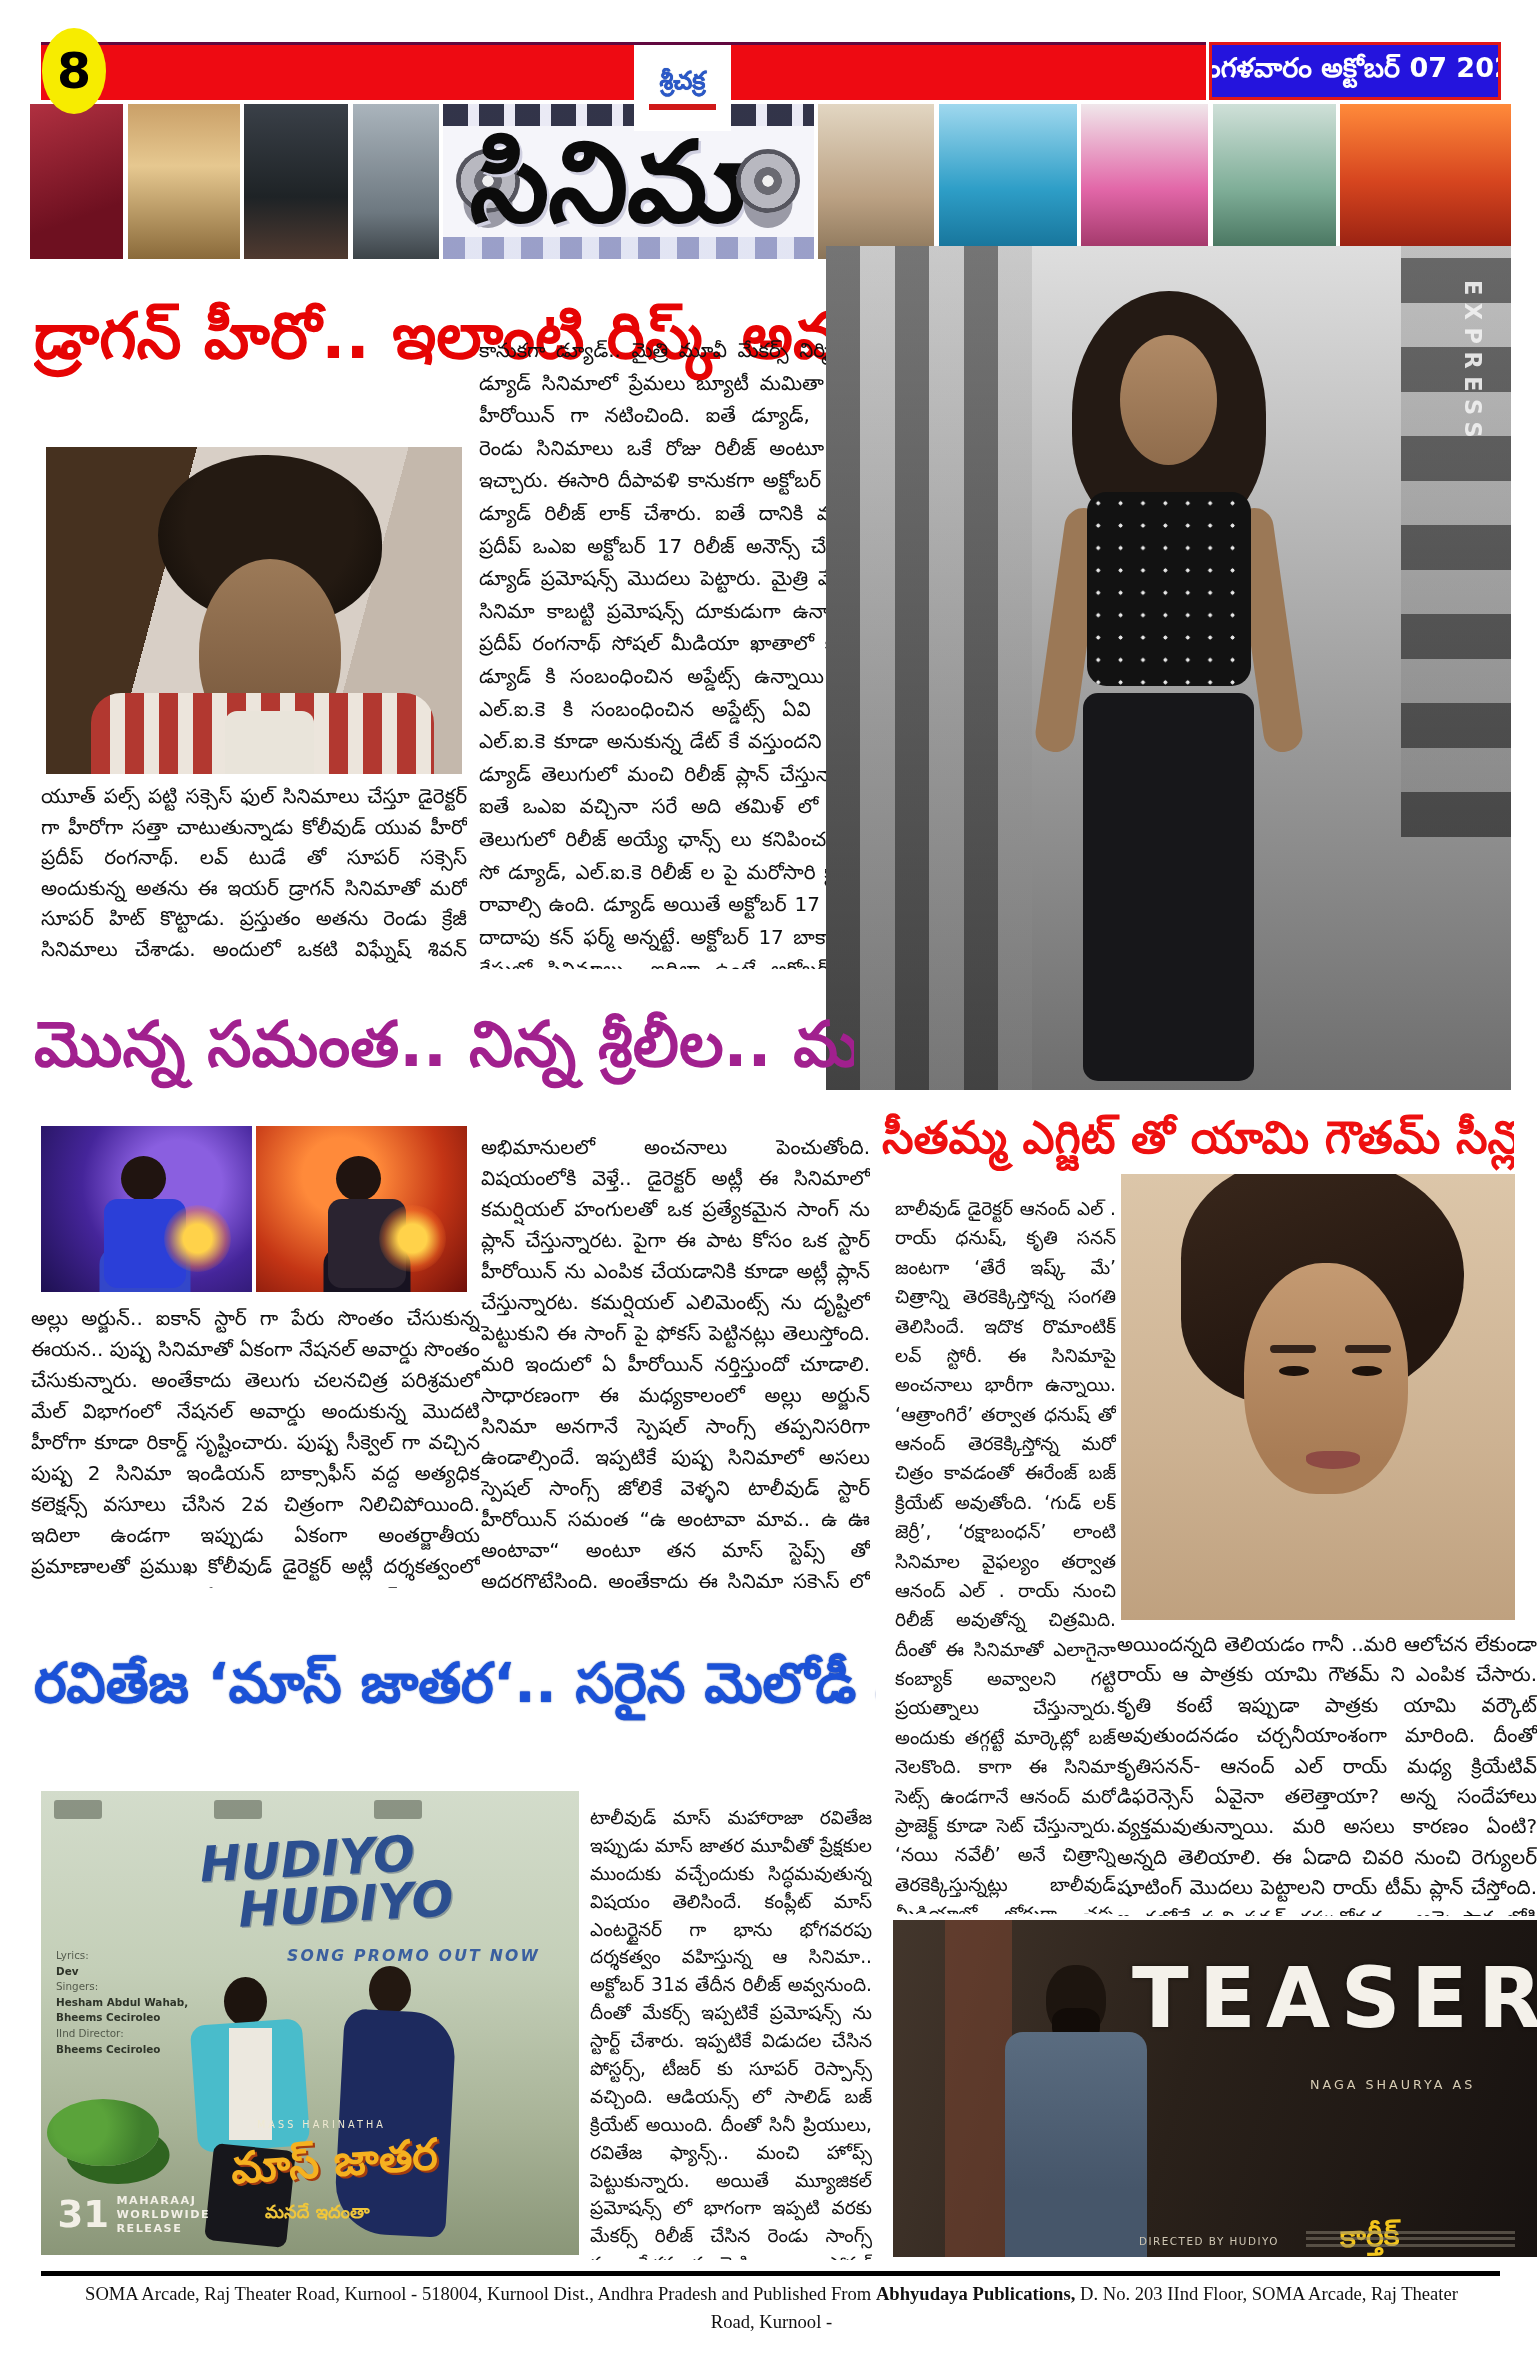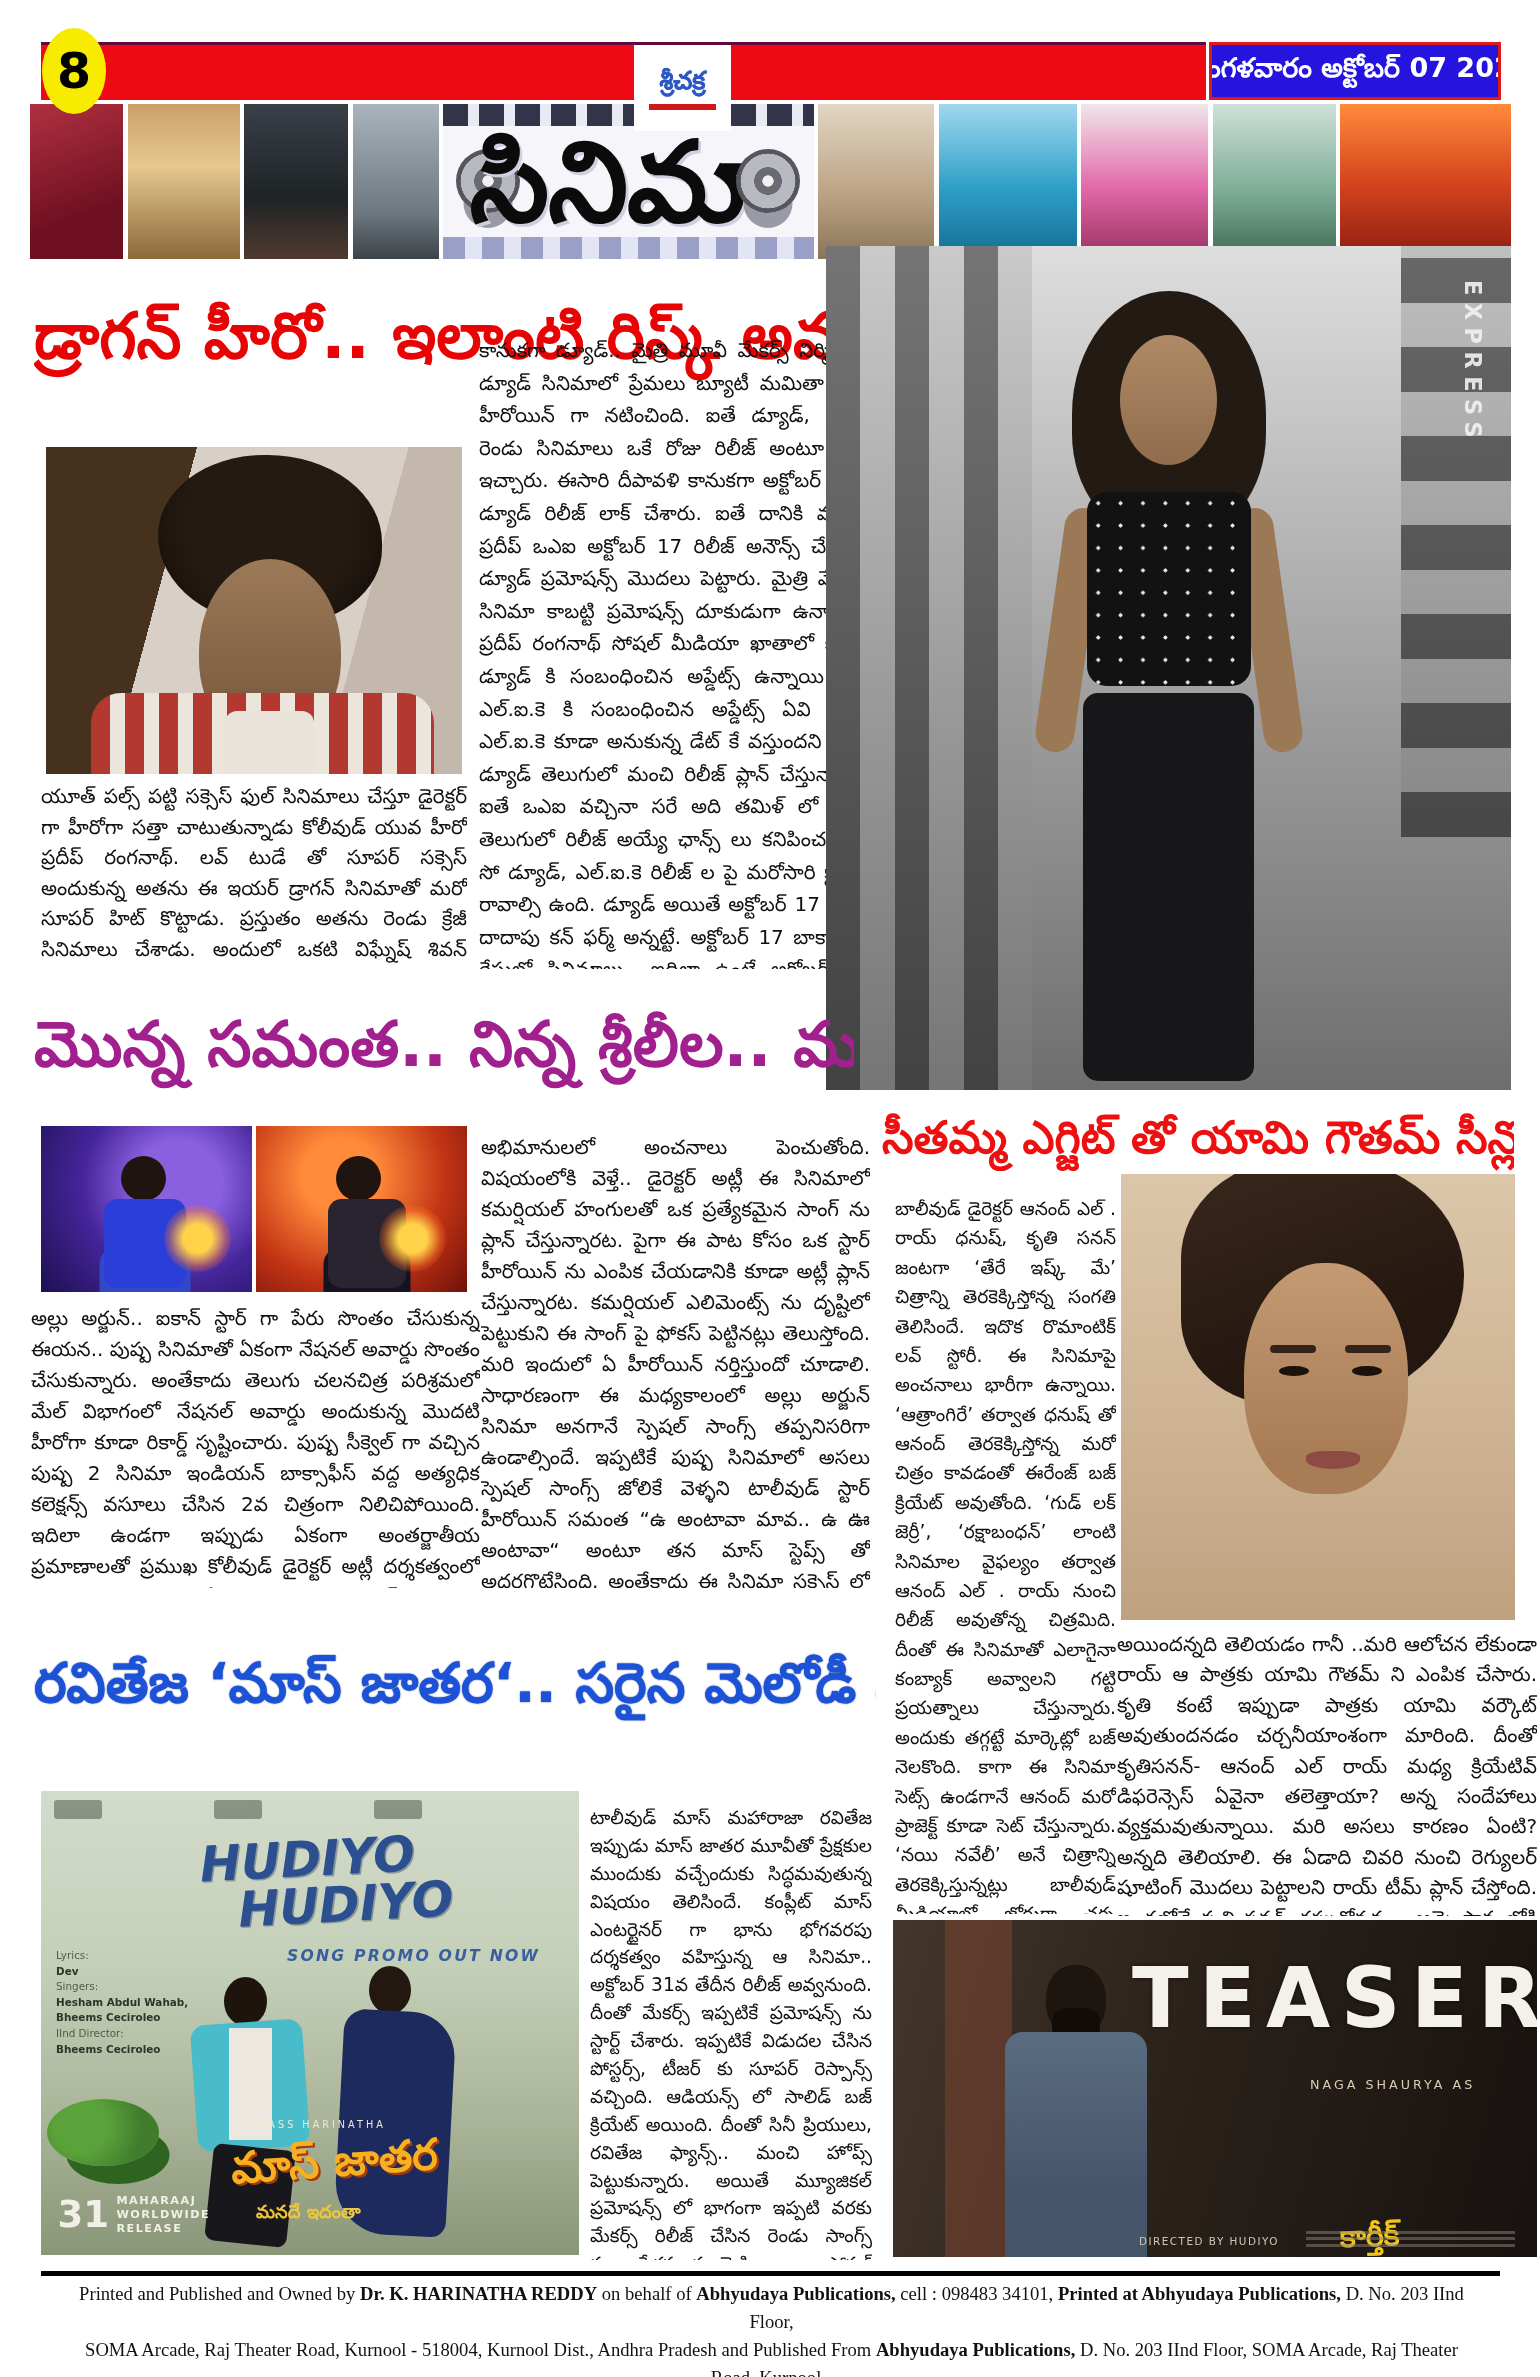--- a/index.html
+++ b/index.html
@@ -127,21 +127,21 @@
   .hud-wom-head{position:absolute;left:328px;top:175px;width:42px;height:48px;border-radius:50%;background:#231811;}
   .hud-wom-dress{position:absolute;left:298px;top:220px;width:112px;height:224px;border-radius:22.4px 45px 15px 52px;background:#1d2a5e;transform:rotate(3deg);}
   .hud-veg{position:absolute;left:6px;bottom:89px;width:112px;height:67px;border-radius:50%;
      background:radial-gradient(circle at 30% 40%,#5aa33a 0 30%,#3f7d2c 70%);box-shadow:15px 22.4px 0 -4.5px #2f6420;}
   .hud-rel{position:absolute;left:16.4px;bottom:19.4px;color:#f2efe6;display:flex;gap:7.5px;align-items:center;}
   .hud-rel .day{font-size:37px;font-weight:800;line-height:1;}
   .hud-rel .rest{font-size:11.2px;font-weight:bold;letter-spacing:1.5px;width:97px;line-height:1.25;}
   .hud-star{position:absolute;left:216px;bottom:125px;color:#efe9d2;font-size:9.7px;letter-spacing:3px;}
   .hud-film{position:absolute;left:190px;bottom:58px;color:#f5b120;font-size:43px;font-weight:800;
      transform:rotate(-4deg);text-shadow:2.2px 2.2px 0 #a33c10;white-space:nowrap;}
-  .hud-tag{position:absolute;left:215px;bottom:28px;color:#f0c63a;font-size:18px;font-weight:bold;}
+  .hud-tag{position:absolute;left:224px;bottom:28px;color:#f0c63a;font-size:18px;font-weight:bold;}
 
   
   .poster-teaser{left:893px;top:1920px;width:644px;height:337px;color:#f2efe8;
      background:linear-gradient(105deg,#43362c 0%,#2a211a 45%,#171210 100%);}
   .tsr-pillar{position:absolute;left:52px;top:0;width:67px;height:100%;background:#8a4a33;opacity:.45;}
   .tsr-head{position:absolute;left:153px;top:45px;width:60px;height:72px;border-radius:46%;background:#1d150f;}
   .tsr-beard{position:absolute;left:159px;top:88px;width:48px;height:39px;border-radius:40% 40% 60% 60%;background:#120c08;}
   .tsr-shirt{position:absolute;left:112px;top:112px;width:142px;height:225px;border-radius:18px 18px 0 0;
      background:linear-gradient(180deg,#5a6c80,#46566a 70%);background-blend-mode:multiply;}
   .tsr-title{position:absolute;left:239px;top:30px;font-size:83px;font-weight:800;letter-spacing:10.4px;
@@ -292,18 +292,17 @@
     <div class="tsr-shirt"></div>
     <div class="tsr-title">TEASER</div>
     <div class="tsr-sub">NAGA SHAURYA AS</div>
     <div class="tsr-telugu">కార్తీక్</div>
     <div class="tsr-dir">DIRECTED BY HUDIYO</div>
     <div class="tsr-credit-bars"></div>
   </div>
 
   <div class="abs footrule"></div>
   <div class="abs footer">
-      <div><span>Printed and Published and Owned by </span><b>Dr. K. HARINATHA REDDY</b><span> on behalf of </span><b>Abhyudaya Publications,</b><span> cell : 098483 34101, </span><b>Printed at Abhyudaya Publications,</b><span> D. No. 203 IInd Floor,</span></div>
       <div><span>SOMA Arcade, Raj Theater Road, Kurnool - 518004, Kurnool Dist., Andhra Pradesh and Published From </span><b>Abhyudaya Publications,</b><span> D. No. 203 IInd Floor, SOMA Arcade, Raj Theater Road, Kurnool -</span></div>
     </div>
 
 </div>
 
 
 </body></html>

